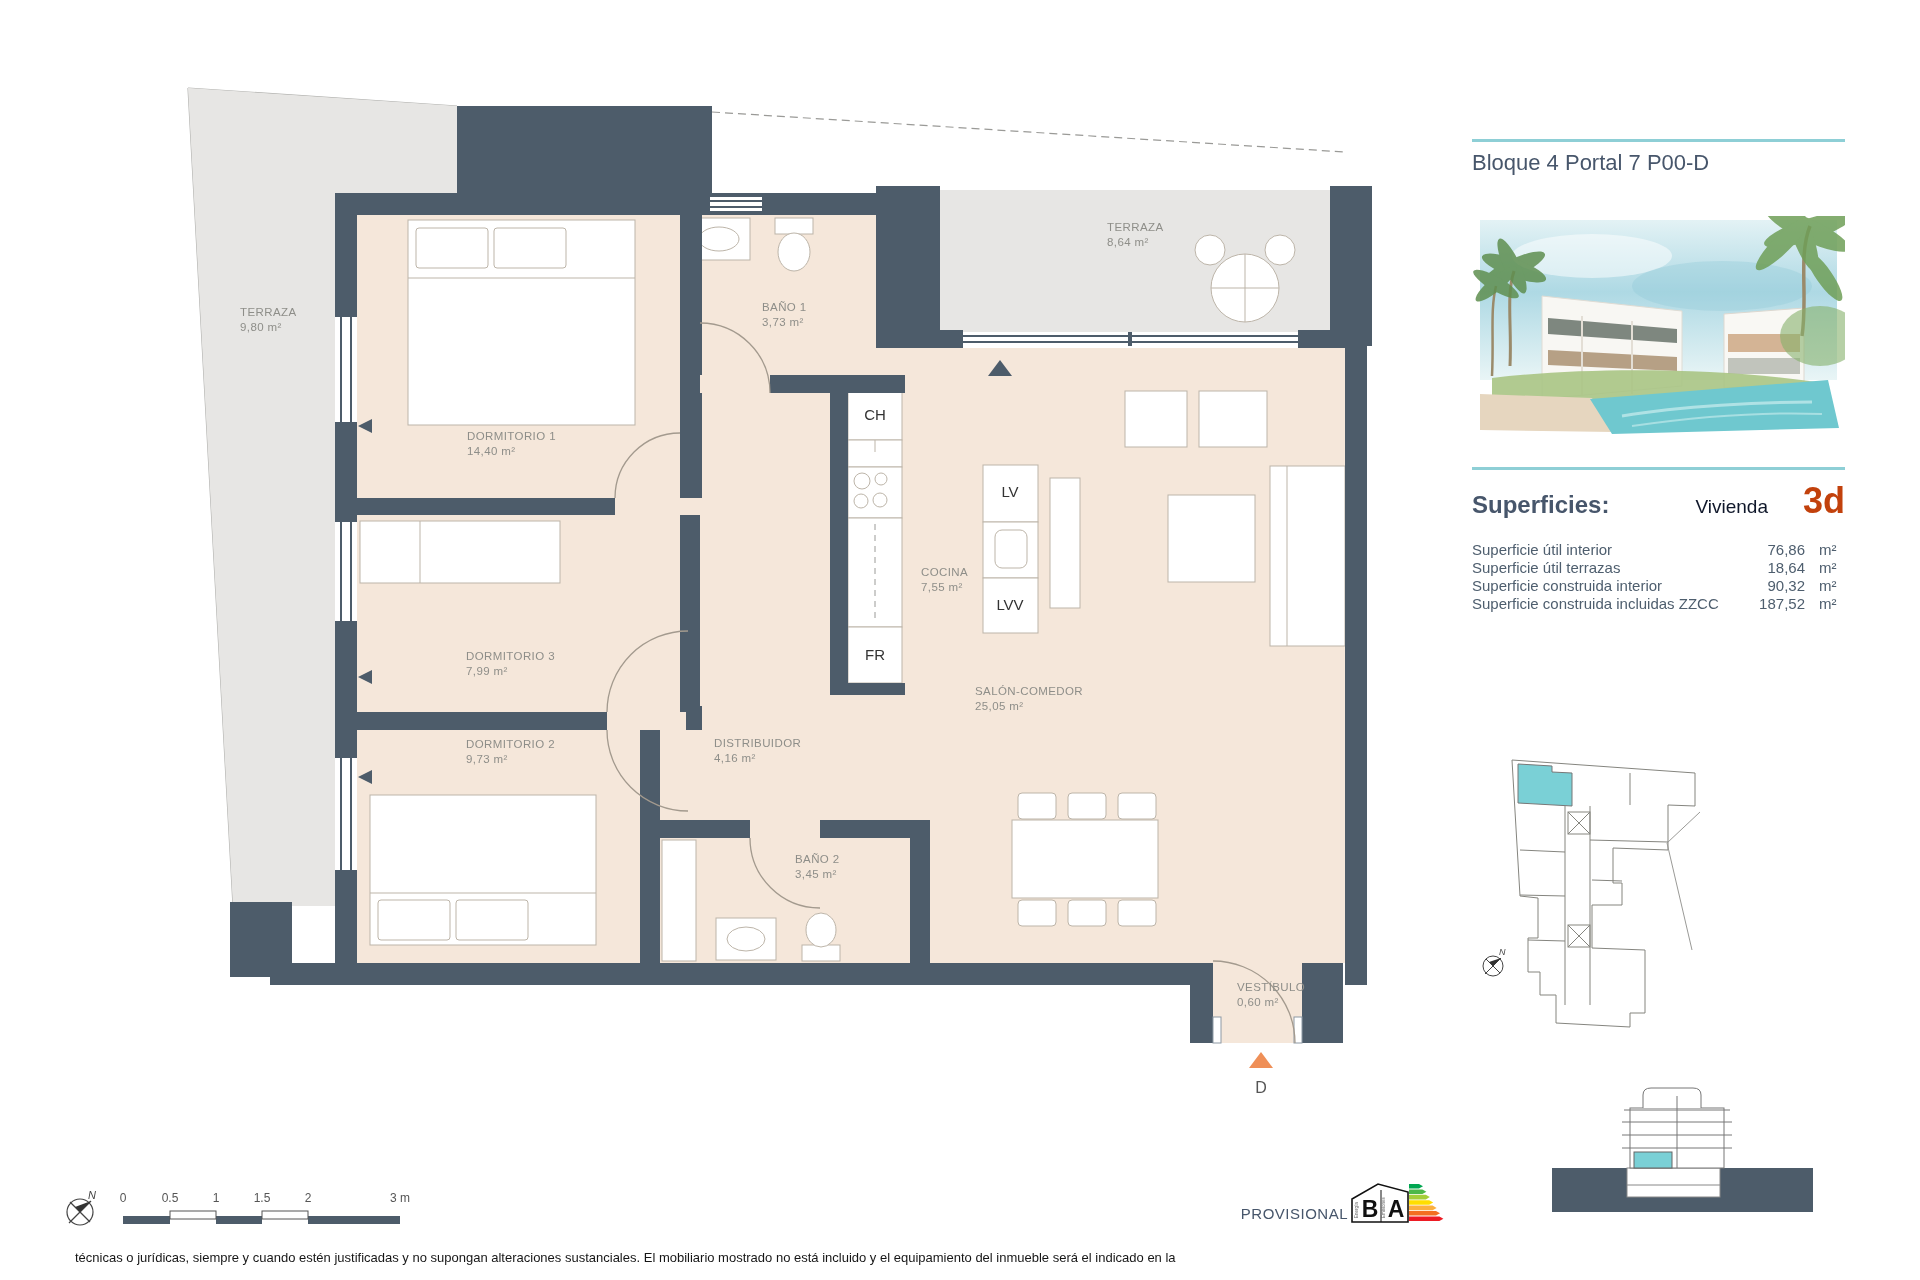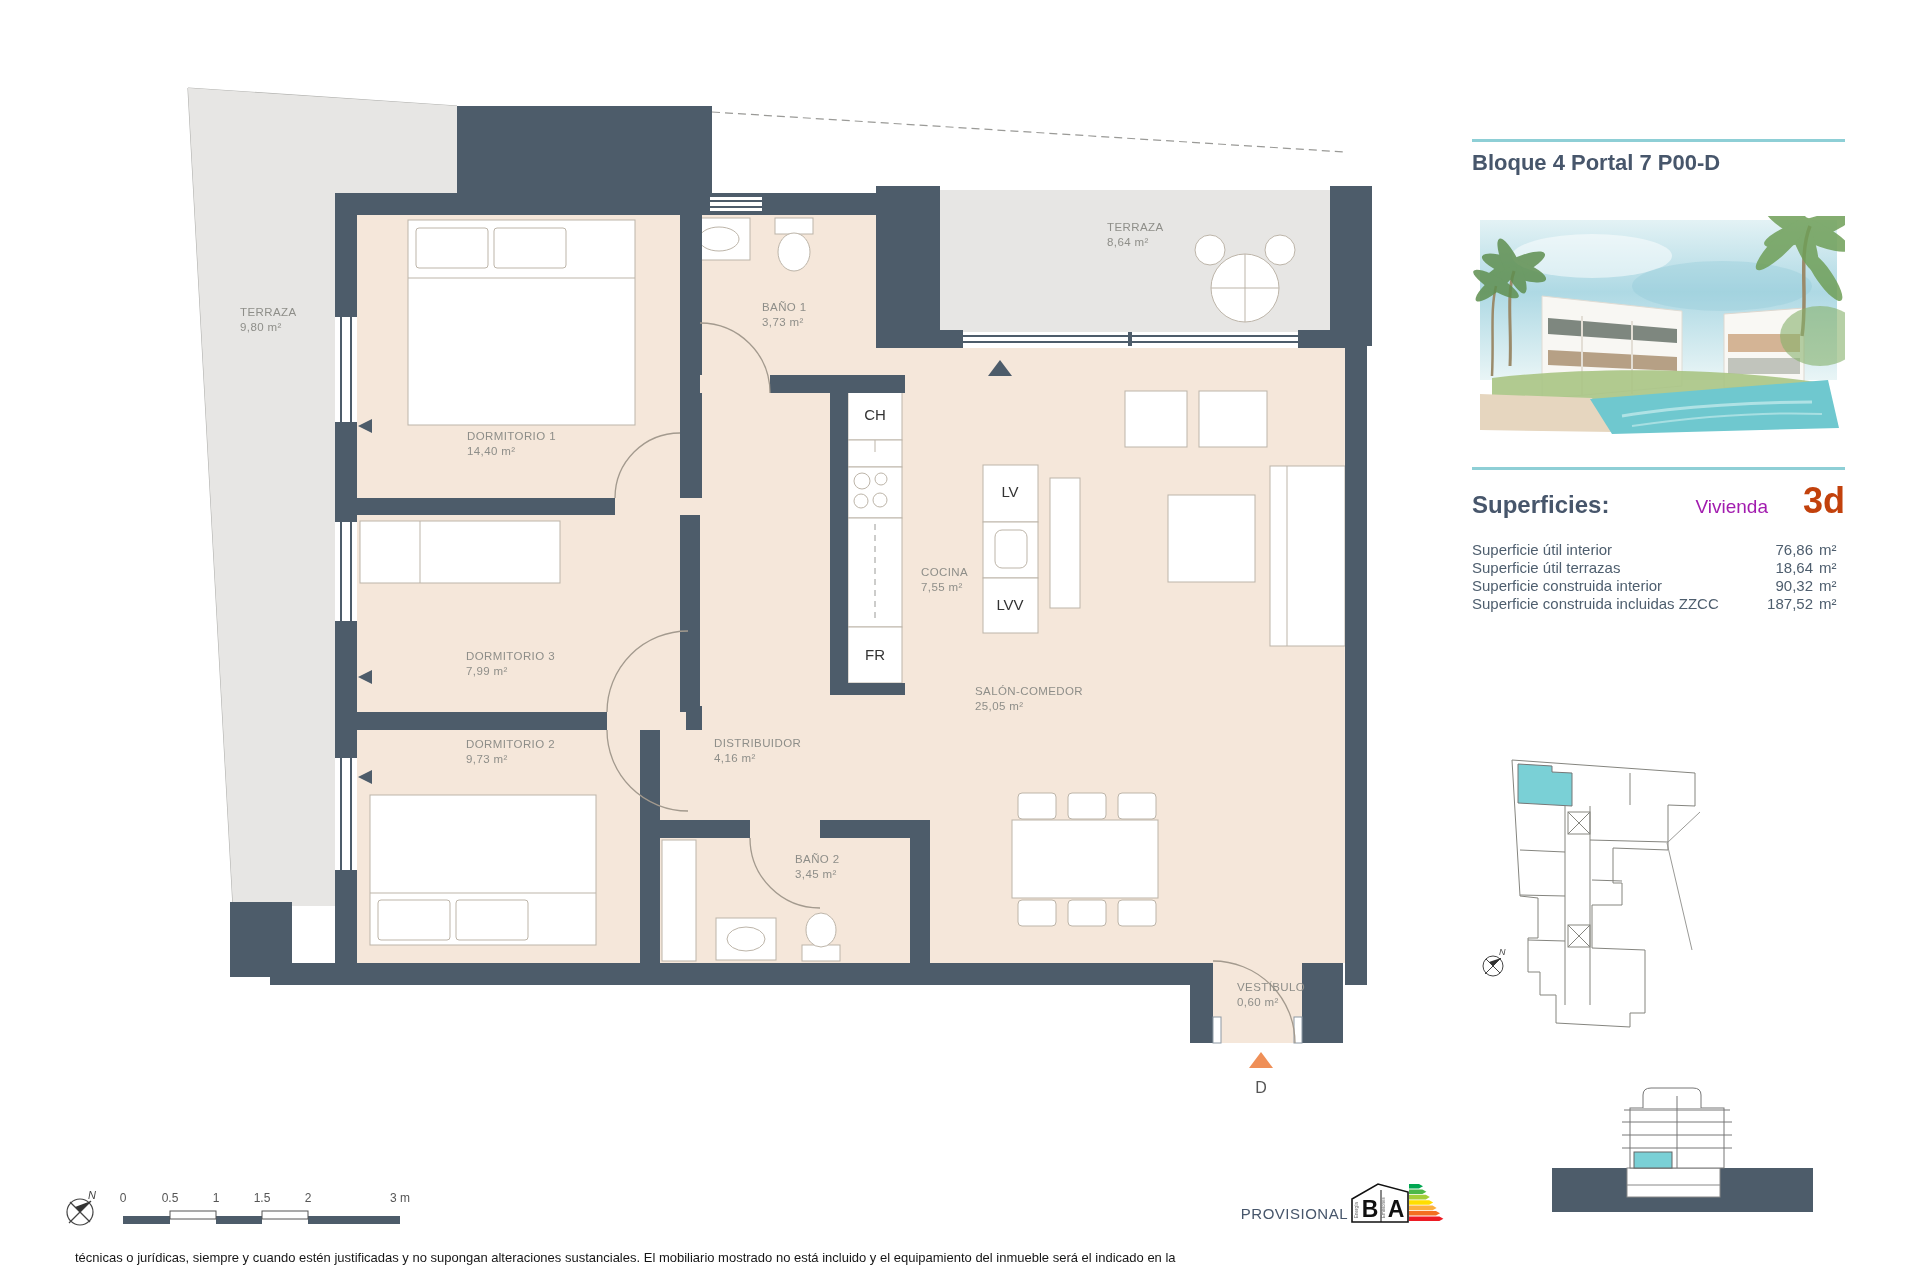--- a/index.html
+++ b/index.html
@@ -1,30 +1,30 @@
 <!DOCTYPE html>
 <html><head>
 <meta charset="utf-8">
 <style>
   html,body{margin:0;padding:0;background:#ffffff;}
   body{width:1920px;height:1280px;overflow:hidden;font-family:"Liberation Sans",sans-serif;}
   .canvas{position:relative;width:1920px;height:1280px;background:#fff;}
   .abs{position:absolute;}
   .plan-svg{left:0;top:0;}
   .rule{background:#8ecfd6;height:3px;}
-  .panel-title{left:1472px;top:150px;width:373px;font-size:22px;font-weight:bold;color:#47566b;}
+  .panel-title{left:1472px;top:150px;width:373px;font-size:22px;font-weight:normal;color:#47566b;}
   .sup-head{left:1472px;top:480px;width:373px;display:flex;align-items:baseline;gap:28px;}
   .sup-head .h{font-size:24px;font-weight:bold;color:#47566b;flex:1;}
-  .sup-head .viv{font-size:19px;color:#a21caf;margin-left:36px;}
+  .sup-head .viv{font-size:19px;color:#0f172a;margin-left:36px;}
   .sup-head .viv-val{font-size:36px;font-weight:bold;color:#c2410c;margin-left:7px;}
   .sup-rows{left:1472px;top:541px;width:373px;color:#4e5e6e;font-size:15px;}
   .sup-row{display:flex;height:18px;line-height:18px;}
   .sup-row .lbl{flex:1;}
   .sup-row .val{width:60px;text-align:right;}
-  .sup-row .unit{width:26px;padding-left:6px;}
+  .sup-row .unit{width:26px;padding-left:14px;}
   .provisional{left:1238px;top:1205px;width:110px;text-align:right;font-size:15px;font-weight:normal;letter-spacing:.5px;color:#47566b;}
   .disclaimer{left:75px;top:1250px;width:1370px;font-size:13px;line-height:16px;color:#161616;}
 </style>
 </head>
 <body>
 
 <div class="canvas">
 
 <svg class="abs plan-svg" width="1920" height="1280" viewBox="0 0 1920 1280" xmlns="http://www.w3.org/2000/svg" font-family="Liberation Sans, sans-serif">
 

